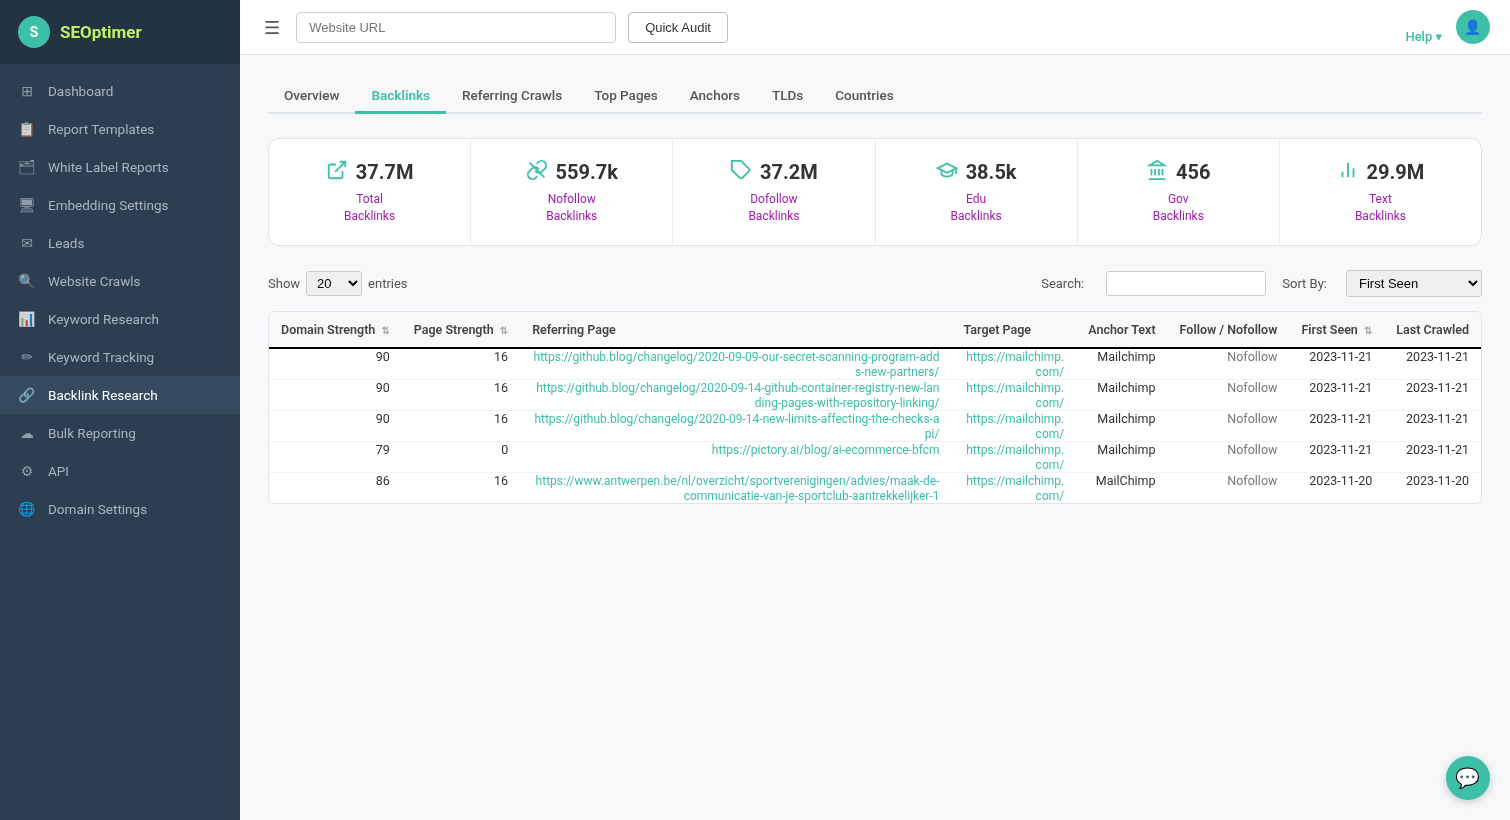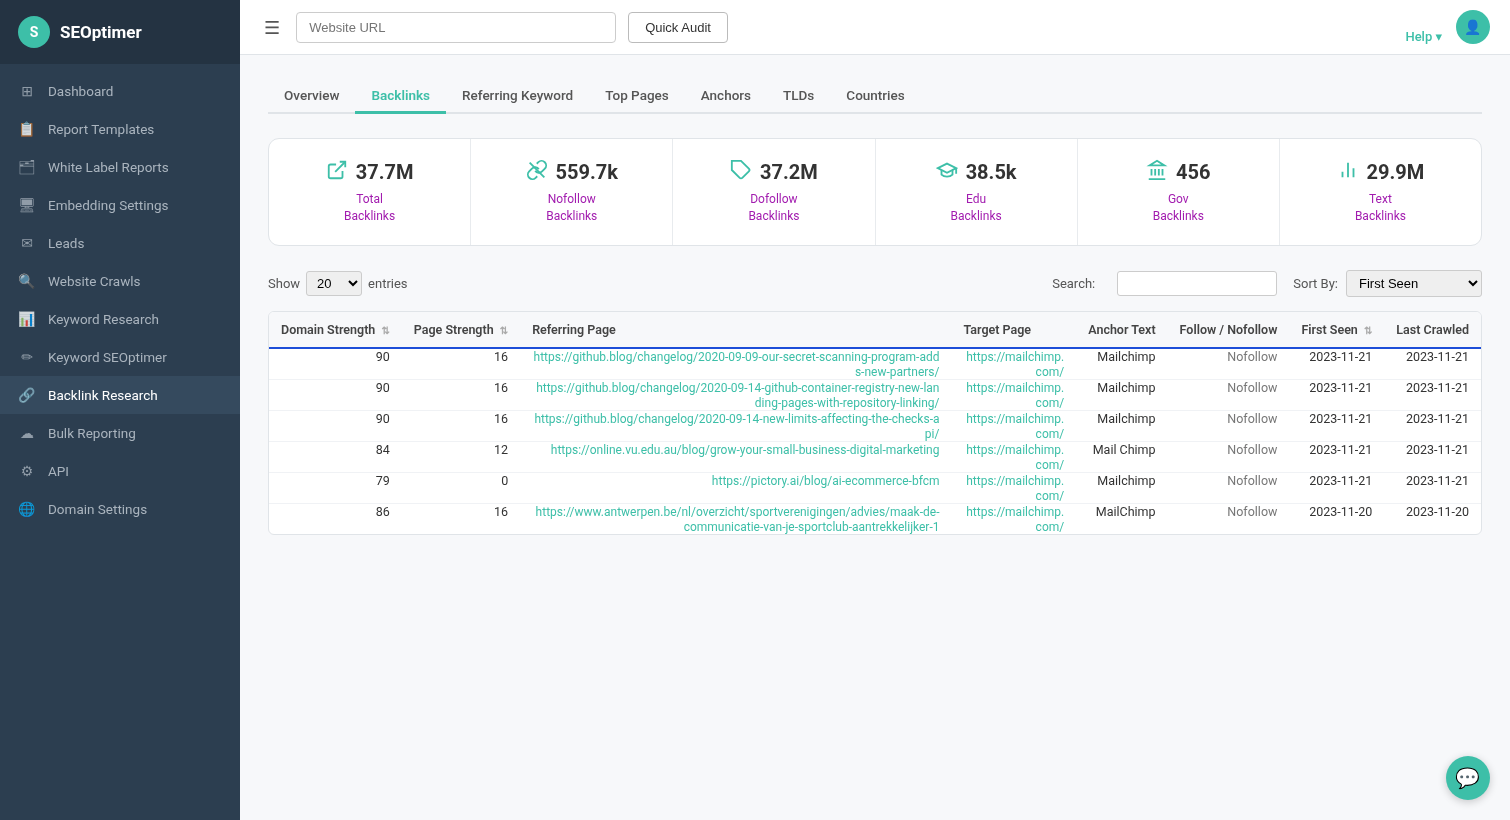--- a/index.html
+++ b/index.html
@@ -23,21 +23,21 @@
       background: #243342;
       gap: 10px;
     }
     .logo-icon {
       width: 32px; height: 32px;
       background: #3dbfa8;
       border-radius: 50%;
       display: flex; align-items: center; justify-content: center;
       color: white; font-weight: bold; font-size: 14px;
     }
-    .logo-text { color: #ffffff; font-size: 17px; font-weight: 700; }
+    .logo-text { color: #bef264; font-size: 17px; font-weight: 700; }
     .sidebar-nav { flex: 1; padding: 8px 0; }
     .sidebar-item {
       display: flex;
       align-items: center;
       gap: 12px;
       padding: 11px 18px;
       cursor: pointer;
       color: #aab4be;
       font-size: 13.5px;
       transition: background 0.15s;
@@ -160,21 +160,21 @@
       font-size: 13px;
     }
     .search-section { margin-left: auto; display: flex; align-items: center; gap: 22px; color: #555; }
     .search-input {
       border: 1px solid #ccc;
       border-radius: 3px;
       padding: 4px 8px;
       font-size: 13px;
       width: 160px;
     }
-    .sortby-section { display: flex; align-items: center; gap: 8px; color: #555; }
+    .sortby-section { display: flex; align-items: center; gap: 19px; color: #555; }
     .sort-select {
       border: 1px solid #ccc;
       border-radius: 3px;
       padding: 4px 8px;
       font-size: 13px;
     }
 
     
     .table-container {
       background: #fff;
@@ -182,21 +182,21 @@
       border-radius: 6px;
       overflow: hidden;
     }
     table {
       width: 100%;
       border-collapse: collapse;
       font-size: 12.5px;
     }
     thead tr {
       background: #f7f8fa;
-      border-bottom: 2px solid #1d4ed8;
+      border-bottom: 2px solid #000000;
     }
     th {
       padding: 10px 12px;
       text-align: left;
       font-weight: 600;
       color: #444;
       white-space: nowrap;
     }
     th .sort-arrows { display: inline; color: #aaa; margin-left: 3px; font-size: 10px; }
     td {
@@ -256,21 +256,21 @@
       <div class="sidebar-item">
         <span class="si-icon">🔍</span>
         <span>Website Crawls</span>
       </div>
       <div class="sidebar-item">
         <span class="si-icon">📊</span>
         <span>Keyword Research</span>
       </div>
       <div class="sidebar-item">
         <span class="si-icon">✏</span>
-        <span>Keyword SEOptimer</span>
+        <span>Keyword Tracking</span>
       </div>
       <div class="sidebar-item active">
         <span class="si-icon">🔗</span>
         <span>Backlink Research</span>
       </div>
       <div class="sidebar-item">
         <span class="si-icon">☁</span>
         <span>Bulk Reporting</span>
       </div>
       <div class="sidebar-item">
@@ -294,21 +294,21 @@
       <span class="help-btn">Help ▾</span>
       <div class="user-avatar">👤</div>
     </div>
   </header>
 
   <div class="content">
 
     <div class="tabs" id="tabs-bar">
         <div class="tab-item">Overview</div>
         <div class="tab-item active">Backlinks</div>
-        <div class="tab-item">Referring Keyword</div>
+        <div class="tab-item">Referring Crawls</div>
         <div class="tab-item">Top Pages</div>
         <div class="tab-item">Anchors</div>
         <div class="tab-item">TLDs</div>
         <div class="tab-item">Countries</div>
       </div>
 
     <div class="stats-row" id="stats-row">
         <div class="stat-card">
     <div class="stat-top">
       <span class="stat-icon"><svg width="22" height="22" viewBox="0 0 24 24" fill="none" stroke="#3dbfa8" stroke-width="2">
@@ -437,30 +437,20 @@
     <td>90</td>
     <td>16</td>
     <td><a href="#">https://github.blog/changelog/2020-09-14-new-limits-affecting-the-checks-api/</a></td>
     <td><a href="#">https://mailchimp.com/</a></td>
     <td>Mailchimp</td>
     <td class="nofollow-badge">Nofollow</td>
     <td>2023-11-21</td>
     <td>2023-11-21</td>
   </tr>
             <tr>
-    <td>84</td>
-    <td>12</td>
-    <td><a href="#">https://online.vu.edu.au/blog/grow-your-small-business-digital-marketing</a></td>
-    <td><a href="#">https://mailchimp.com/</a></td>
-    <td>Mail Chimp</td>
-    <td class="nofollow-badge">Nofollow</td>
-    <td>2023-11-21</td>
-    <td>2023-11-21</td>
-  </tr>
-            <tr>
     <td>79</td>
     <td>0</td>
     <td><a href="#">https://pictory.ai/blog/ai-ecommerce-bfcm</a></td>
     <td><a href="#">https://mailchimp.com/</a></td>
     <td>Mailchimp</td>
     <td class="nofollow-badge">Nofollow</td>
     <td>2023-11-21</td>
     <td>2023-11-21</td>
   </tr>
             <tr>

